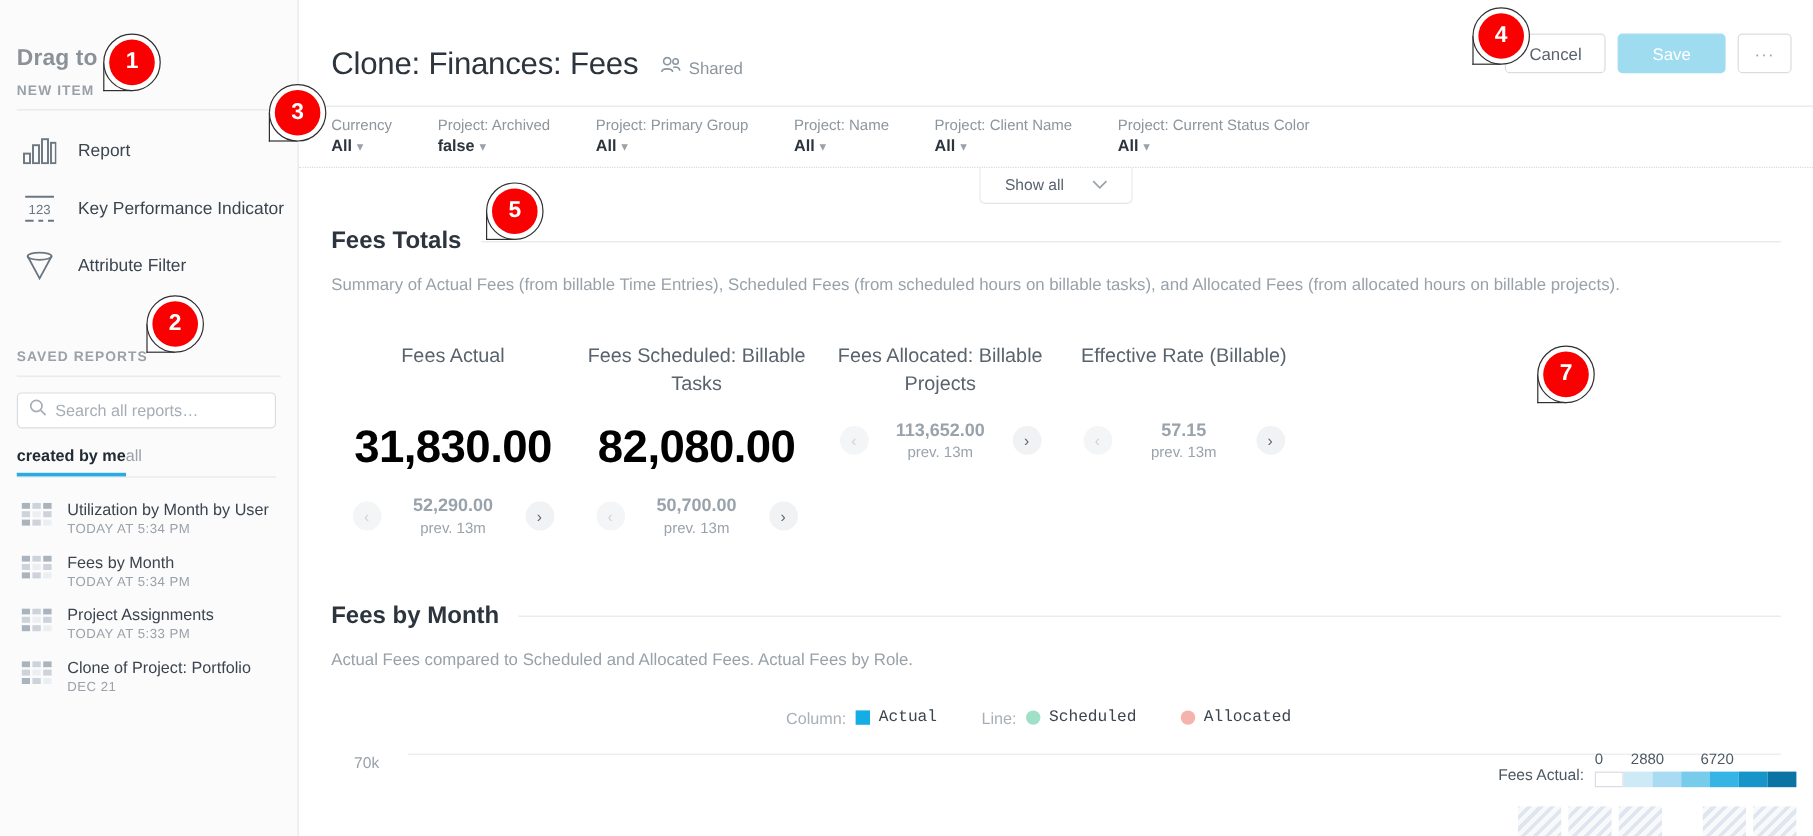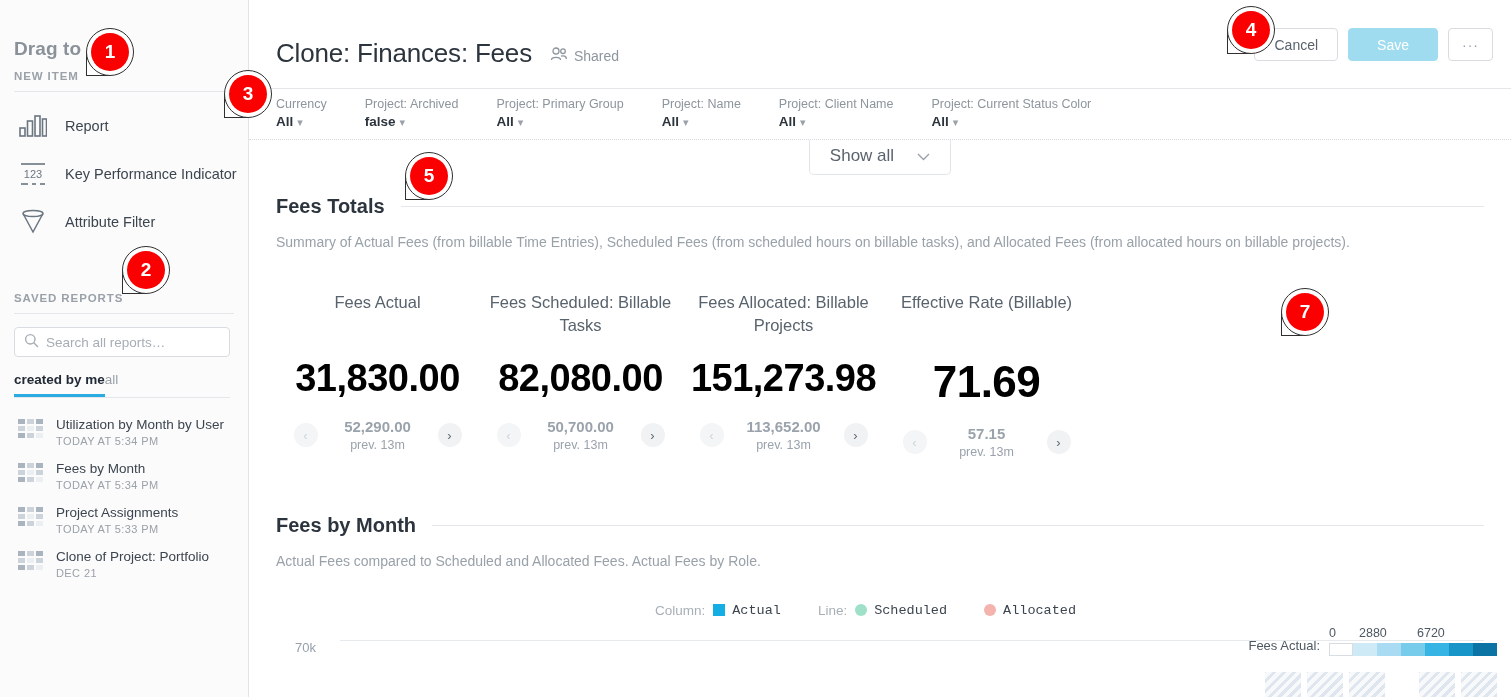--- a/index.html
+++ b/index.html
@@ -93,21 +93,21 @@
   .filter { margin-right: 38px; }
   .filter .flabel { font-size: 12.5px; color: #8d959d; line-height: 1.25; }
   .filter .fval { font-size: 13.5px; color: #2c343d; font-weight: 700; line-height: 1.3; }
   .filter .fval .chev { color: #9aa1a9; font-weight: 400; font-size: 11px; margin-left: 4px; }
   .filter.wide { margin-right: 48px; }
 
   .showall-wrap { display:flex; justify-content:center; margin-top: 0px; }
   .showall {
     border: 1px solid #e2e5e8; border-top: none;
     border-radius: 0 0 5px 5px; background: #fff;
-    padding: 6px 20px 8px 20px; font-size: 17px; color: #5a636d;
+    padding: 6px 20px 8px 20px; font-size: 13px; color: #5a636d;
     display: flex; align-items: center; gap: 23px; cursor: pointer;
   }
 
   .section { padding: 0 27px; }
   .sec-title-row { display: flex; align-items: center; gap: 16px; margin-top: 20px; }
   .sec-title { font-size: 20px; color: #2c343d; font-weight: 700; white-space: nowrap; }
   .sec-line { height: 1px; background: #e4e6e9; flex: 1 1 auto; }
   .sec-desc { font-size: 14px; color: #99a1a9; line-height: 1.6; margin-top: 13px; max-width: 1130px; }
 
   .kpis { display: flex; margin-top: 38px; }
@@ -405,33 +405,31 @@
             <div class="arrow left">‹</div>
             <div class="prev-mid">
               <div class="prev-val">50,700.00</div>
               <div class="prev-sub">prev. 13m</div>
             </div>
             <div class="arrow right">›</div>
           </div>
         </div>
         <div class="kpi">
           <div class="kpi-label">Fees Allocated: Billable Projects</div>
-          <div class="kpi-value">151,273.98</div>
           <div class="kpi-prev">
             <div class="arrow left">‹</div>
             <div class="prev-mid">
               <div class="prev-val">113,652.00</div>
               <div class="prev-sub">prev. 13m</div>
             </div>
             <div class="arrow right">›</div>
           </div>
         </div>
         <div class="kpi">
           <div class="kpi-label">Effective Rate (Billable)</div>
-          <div class="kpi-value big">71.69</div>
           <div class="kpi-prev">
             <div class="arrow left">‹</div>
             <div class="prev-mid">
               <div class="prev-val">57.15</div>
               <div class="prev-sub">prev. 13m</div>
             </div>
             <div class="arrow right">›</div>
           </div>
         </div>
       </div>

